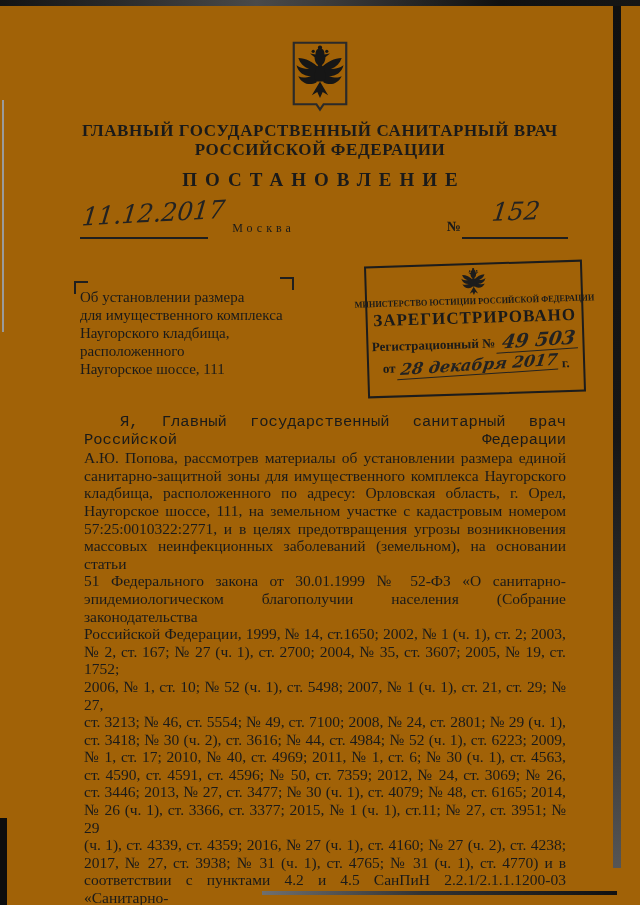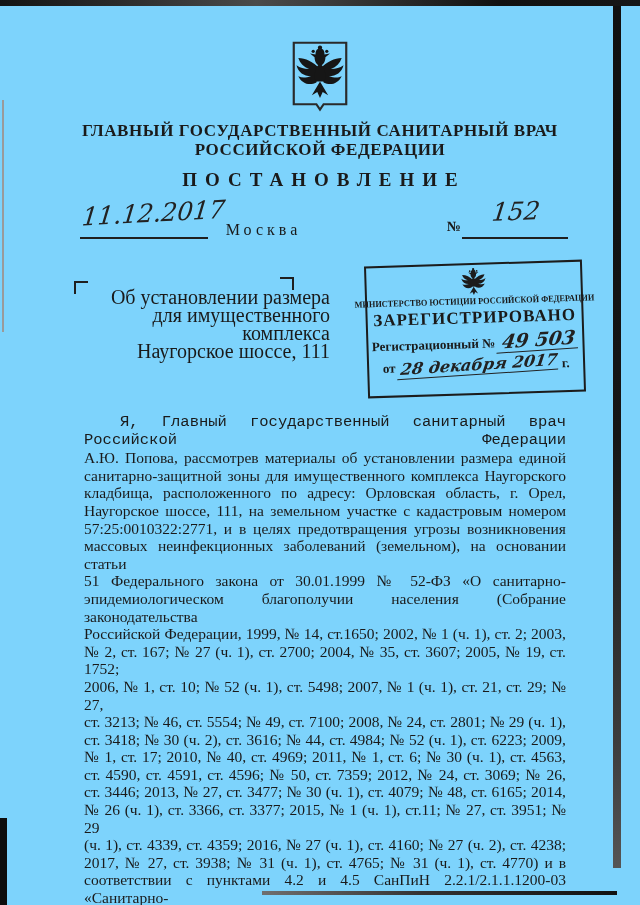--- a/index.html
+++ b/index.html
@@ -1,18 +1,18 @@
 <!DOCTYPE html>
 <html><head>
 <meta charset="utf-8">
 <style>
   html,body{margin:0;padding:0;background:#e8e8e8;}
   .page{
     position:relative;width:640px;height:905px;margin:0 auto;
-    background:#7dd3fc;overflow:hidden;
+    background:#a16207;overflow:hidden;
     font-family:"Liberation Serif",serif;color:#1a1a1a;
   }
   
   .art-top{position:absolute;left:0;top:0;width:640px;height:6px;
     background:linear-gradient(90deg,#141414 0%,#2a2a2a 18%,#4a4a4a 40%,#3a3a3a 52%,#111 78%,#161616 100%);}
   .art-right{position:absolute;left:613px;top:6px;width:8px;height:862px;
     background:linear-gradient(180deg,#101010 0%,#161616 50%,#3c3c3c 85%,#555 100%);}
   .art-left-line{position:absolute;left:2px;top:100px;width:2px;height:232px;background:#9a9a9a;}
   .art-left-bar{position:absolute;left:0;top:818px;width:7px;height:87px;background:#0d0d0d;}
   .art-bottom{position:absolute;left:262px;top:891px;width:355px;height:4px;
@@ -23,32 +23,32 @@
     font-weight:bold;font-size:17px;line-height:19px;letter-spacing:0.6px;}
   .doc-type{position:absolute;left:0;top:169px;width:640px;text-align:center;
     font-weight:bold;font-size:19px;letter-spacing:8px;text-indent:8px;}
   
   .hw{font-family:"DejaVu Serif",serif;font-style:italic;display:inline-block;
     transform:skewX(-9deg);color:#222;}
   .date-hw{position:absolute;left:82px;top:199px;width:128px;text-align:center;
     font-size:25px;transform:rotate(-3deg) skewX(-9deg);}
   .date-rule{position:absolute;left:80px;top:237px;width:128px;height:2px;background:#1f1f1f;}
   .city{position:absolute;left:0;top:221px;width:527px;text-align:center;
-    font-size:16px;letter-spacing:4px;}
+    font-size:12px;letter-spacing:4px;}
   .num-sign{position:absolute;left:447px;top:219px;font-size:14px;font-weight:bold;}
   .num-hw{position:absolute;left:466px;top:197px;width:100px;text-align:center;
     font-size:25px;transform:rotate(-2deg) skewX(-9deg);}
   .num-rule{position:absolute;left:462px;top:237px;width:106px;height:2px;background:#1f1f1f;}
   
   .bracket-tl{position:absolute;left:74px;top:281px;width:12px;height:11px;
     border-left:2px solid #1f1f1f;border-top:2px solid #1f1f1f;}
   .bracket-tr{position:absolute;left:280px;top:277px;width:12px;height:11px;
     border-right:2px solid #1f1f1f;border-top:2px solid #1f1f1f;}
   .subject{position:absolute;left:80px;top:288px;width:250px;
-    font-size:20px;line-height:18px;text-align:right;}
+    font-size:15px;line-height:18px;}
   
   .stamp{position:absolute;left:366px;top:263px;width:218px;height:132px;
     border:2px solid #1c1c1c;transform:rotate(-1.8deg);
     display:flex;flex-direction:column;align-items:center;padding-top:3px;box-sizing:border-box;}
   .stamp-eagle{width:30px;height:28px;}
   .stamp-ministry{font-size:9px;font-weight:bold;white-space:nowrap;
     transform:scaleX(0.92);letter-spacing:0;}
   .stamp-registered{font-size:17px;font-weight:bold;letter-spacing:1px;margin-top:2px;}
   .stamp-line{font-size:13px;font-weight:bold;margin-top:2px;white-space:nowrap;}
   .stamp-hw{font-size:19px;border-bottom:1.5px solid #222;padding:0 4px;
@@ -101,20 +101,21 @@
   <div class="city">Москва</div>
   <div class="num-sign">№</div>
   <div class="num-hw hw">152</div>
   <div class="num-rule"></div>
 
   <div class="bracket-tl"></div>
   <div class="bracket-tr"></div>
   <div class="subject">
       <div class="subject-line">Об установлении размера</div>
       <div class="subject-line">для имущественного комплекса</div>
+      <div class="subject-line">Наугорского кладбища, расположенного</div>
       <div class="subject-line">Наугорское шоссе, 111</div>
     </div>
 
   <div class="stamp">
     <div class="stamp-eagle">
       <svg viewBox="0 0 60 60" width="30" height="28">
         <g fill="#1c1c1c">
           <path d="M30 26 C22 18 14 14 6 14 C8 20 12 24 18 26 C12 26 8 25 4 22 C6 30 12 34 20 34 C14 36 10 36 6 34 C10 42 18 45 26 41 Z"></path>
           <path d="M30 26 C38 18 46 14 54 14 C52 20 48 24 42 26 C48 26 52 25 56 22 C54 30 48 34 40 34 C46 36 50 36 54 34 C50 42 42 45 34 41 Z"></path>
           <path d="M30 22 C26 22 24 17 24 13 L19 9 L25 10 C25 5 27 3 30 4.5 C33 3 35 5 35 10 L41 9 L36 13 C36 17 34 22 30 22 Z"></path>

